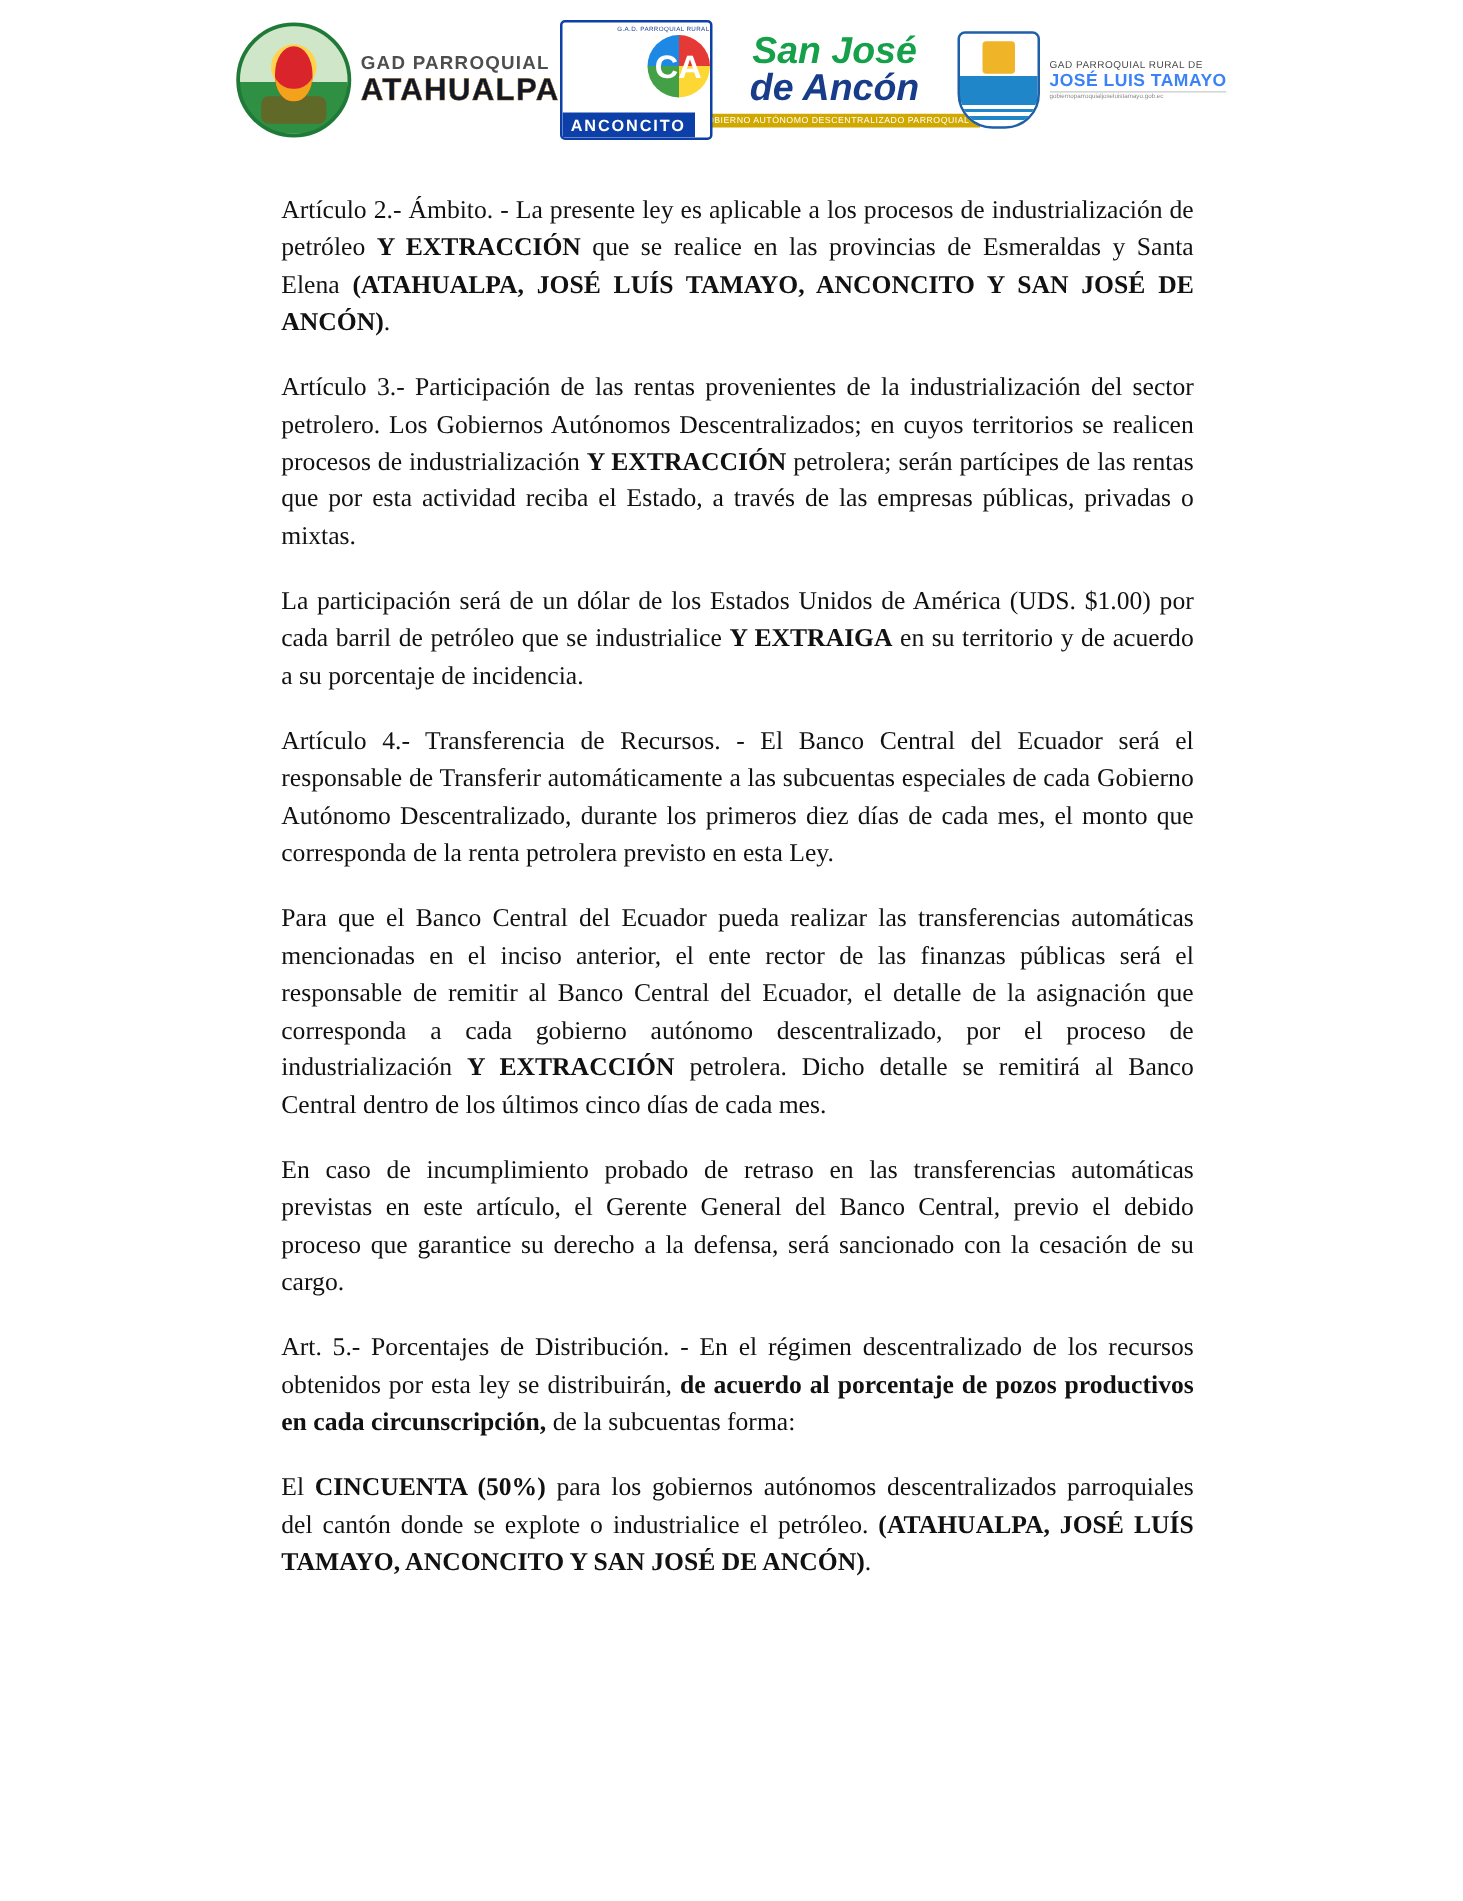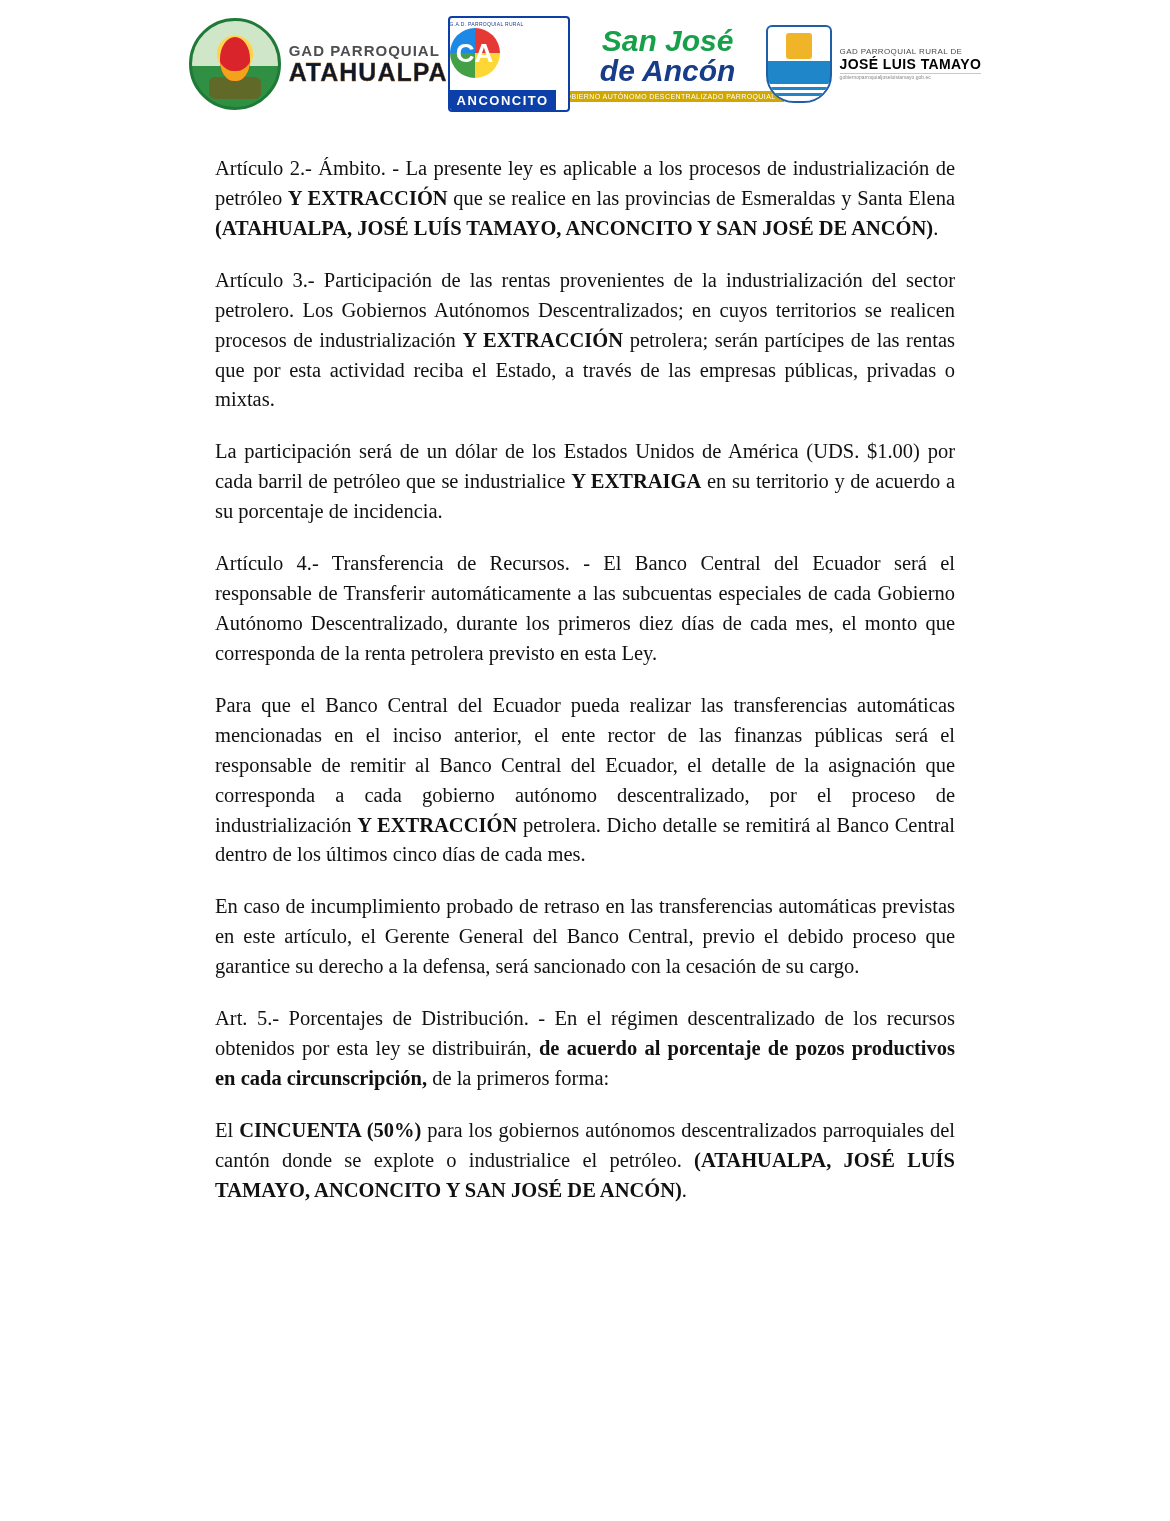--- a/index.html
+++ b/index.html
@@ -92,21 +92,21 @@
 
   
   .logo-anconcito {
     width: 118px;
     height: 92px;
     border: 2px solid #0d3fa8;
     border-radius: 4px;
     background: #ffffff;
     display: flex;
     flex-direction: column;
-    align-items: flex-start;
+    align-items: flex-end;
     justify-content: flex-start;
     overflow: hidden;
     position: relative;
   }
   .anc-top {
     font-family: "Liberation Sans", sans-serif;
     font-size: 5px;
     color: #1a3d8f;
     letter-spacing: .3px;
     margin-top: 3px;
@@ -206,40 +206,40 @@
   .tam-text .t1 {
     font-family: "Liberation Sans", sans-serif;
     font-size: 8px;
     color: #4c4c4c;
     letter-spacing: .4px;
   }
   .tam-text .t2 {
     font-family: "Liberation Sans", sans-serif;
     font-size: 14px;
     font-weight: 700;
-    color: #000000;
+    color: #3b82f6;
     letter-spacing: .4px;
   }
   .tam-text .t3 {
     font-family: "Liberation Sans", sans-serif;
     font-size: 5px;
     color: #8a8a8a;
     border-top: 1px solid #c9c9c9;
     padding-top: 1px;
     margin-top: 1px;
   }
 
   
   .doc-body {
     margin: 0 auto;
     width: 740px;
     padding-top: 42px;
   }
   p.para {
-    margin: 0 0 22px 0;
+    margin: 0 0 22px 10px;
     font-size: 20.5px;
     line-height: 1.46;
     text-align: justify;
     text-justify: inter-word;
     hyphens: none;
   }
   p.para:last-child { margin-bottom: 0; }
   .b { font-weight: bold; }
 </style>
 </head>
@@ -280,17 +280,17 @@
 
   </div>
 
   <div class="doc-body" id="doc-body">
       <p class="para"><span>Artículo 2.- Ámbito. - La presente ley es aplicable a los procesos de industrialización de petróleo </span><span class="b">Y EXTRACCIÓN</span><span>  que se realice en las provincias de Esmeraldas y Santa Elena </span><span class="b">(ATAHUALPA, JOSÉ LUÍS TAMAYO, ANCONCITO Y SAN JOSÉ DE ANCÓN)</span><span>.</span></p>
       <p class="para"><span>Artículo 3.- Participación de las rentas provenientes de la industrialización del sector petrolero. Los Gobiernos Autónomos Descentralizados; en cuyos territorios se realicen procesos de industrialización </span><span class="b">Y EXTRACCIÓN</span><span>  petrolera; serán partícipes de las rentas que por esta actividad reciba el Estado, a través de las empresas públicas, privadas o mixtas.</span></p>
       <p class="para"><span>La participación será de un dólar de los Estados Unidos de América (UDS. $1.00) por cada barril de petróleo que se industrialice </span><span class="b">Y EXTRAIGA</span><span> en su territorio y de acuerdo a su porcentaje de incidencia.</span></p>
       <p class="para"><span>Artículo 4.- Transferencia de Recursos. - El Banco Central del Ecuador será el responsable de Transferir automáticamente a las subcuentas especiales de cada Gobierno Autónomo Descentralizado, durante los primeros diez días de cada mes, el monto que corresponda de la renta petrolera previsto en esta Ley.</span></p>
       <p class="para"><span>Para que el Banco Central del Ecuador pueda realizar las transferencias automáticas mencionadas en el inciso anterior, el ente rector de las finanzas públicas será el responsable de remitir al Banco Central del Ecuador, el detalle de la asignación que corresponda a cada gobierno autónomo descentralizado, por el proceso de industrialización </span><span class="b">Y EXTRACCIÓN</span><span>  petrolera. Dicho detalle se remitirá al Banco Central dentro de los últimos cinco días de cada mes.</span></p>
       <p class="para"><span>En caso de incumplimiento probado de retraso en las transferencias automáticas previstas en este artículo, el Gerente General del Banco Central, previo el debido proceso que garantice su derecho a la defensa, será sancionado con la cesación de su cargo.</span></p>
-      <p class="para"><span>Art. 5.- Porcentajes de Distribución. - En el régimen descentralizado de los recursos obtenidos por esta ley se distribuirán, </span><span class="b">de acuerdo al porcentaje de pozos productivos en cada circunscripción,</span><span> de la primeros forma:</span></p>
+      <p class="para"><span>Art. 5.- Porcentajes de Distribución. - En el régimen descentralizado de los recursos obtenidos por esta ley se distribuirán, </span><span class="b">de acuerdo al porcentaje de pozos productivos en cada circunscripción,</span><span> de la subcuentas forma:</span></p>
       <p class="para"><span>El </span><span class="b">CINCUENTA (50%)</span><span> para los gobiernos autónomos descentralizados parroquiales del cantón donde se explote o industrialice el petróleo. </span><span class="b">(ATAHUALPA, JOSÉ LUÍS TAMAYO, ANCONCITO Y SAN JOSÉ DE ANCÓN)</span><span>.</span></p>
     </div>
 
 </div>
 
 </body></html>

